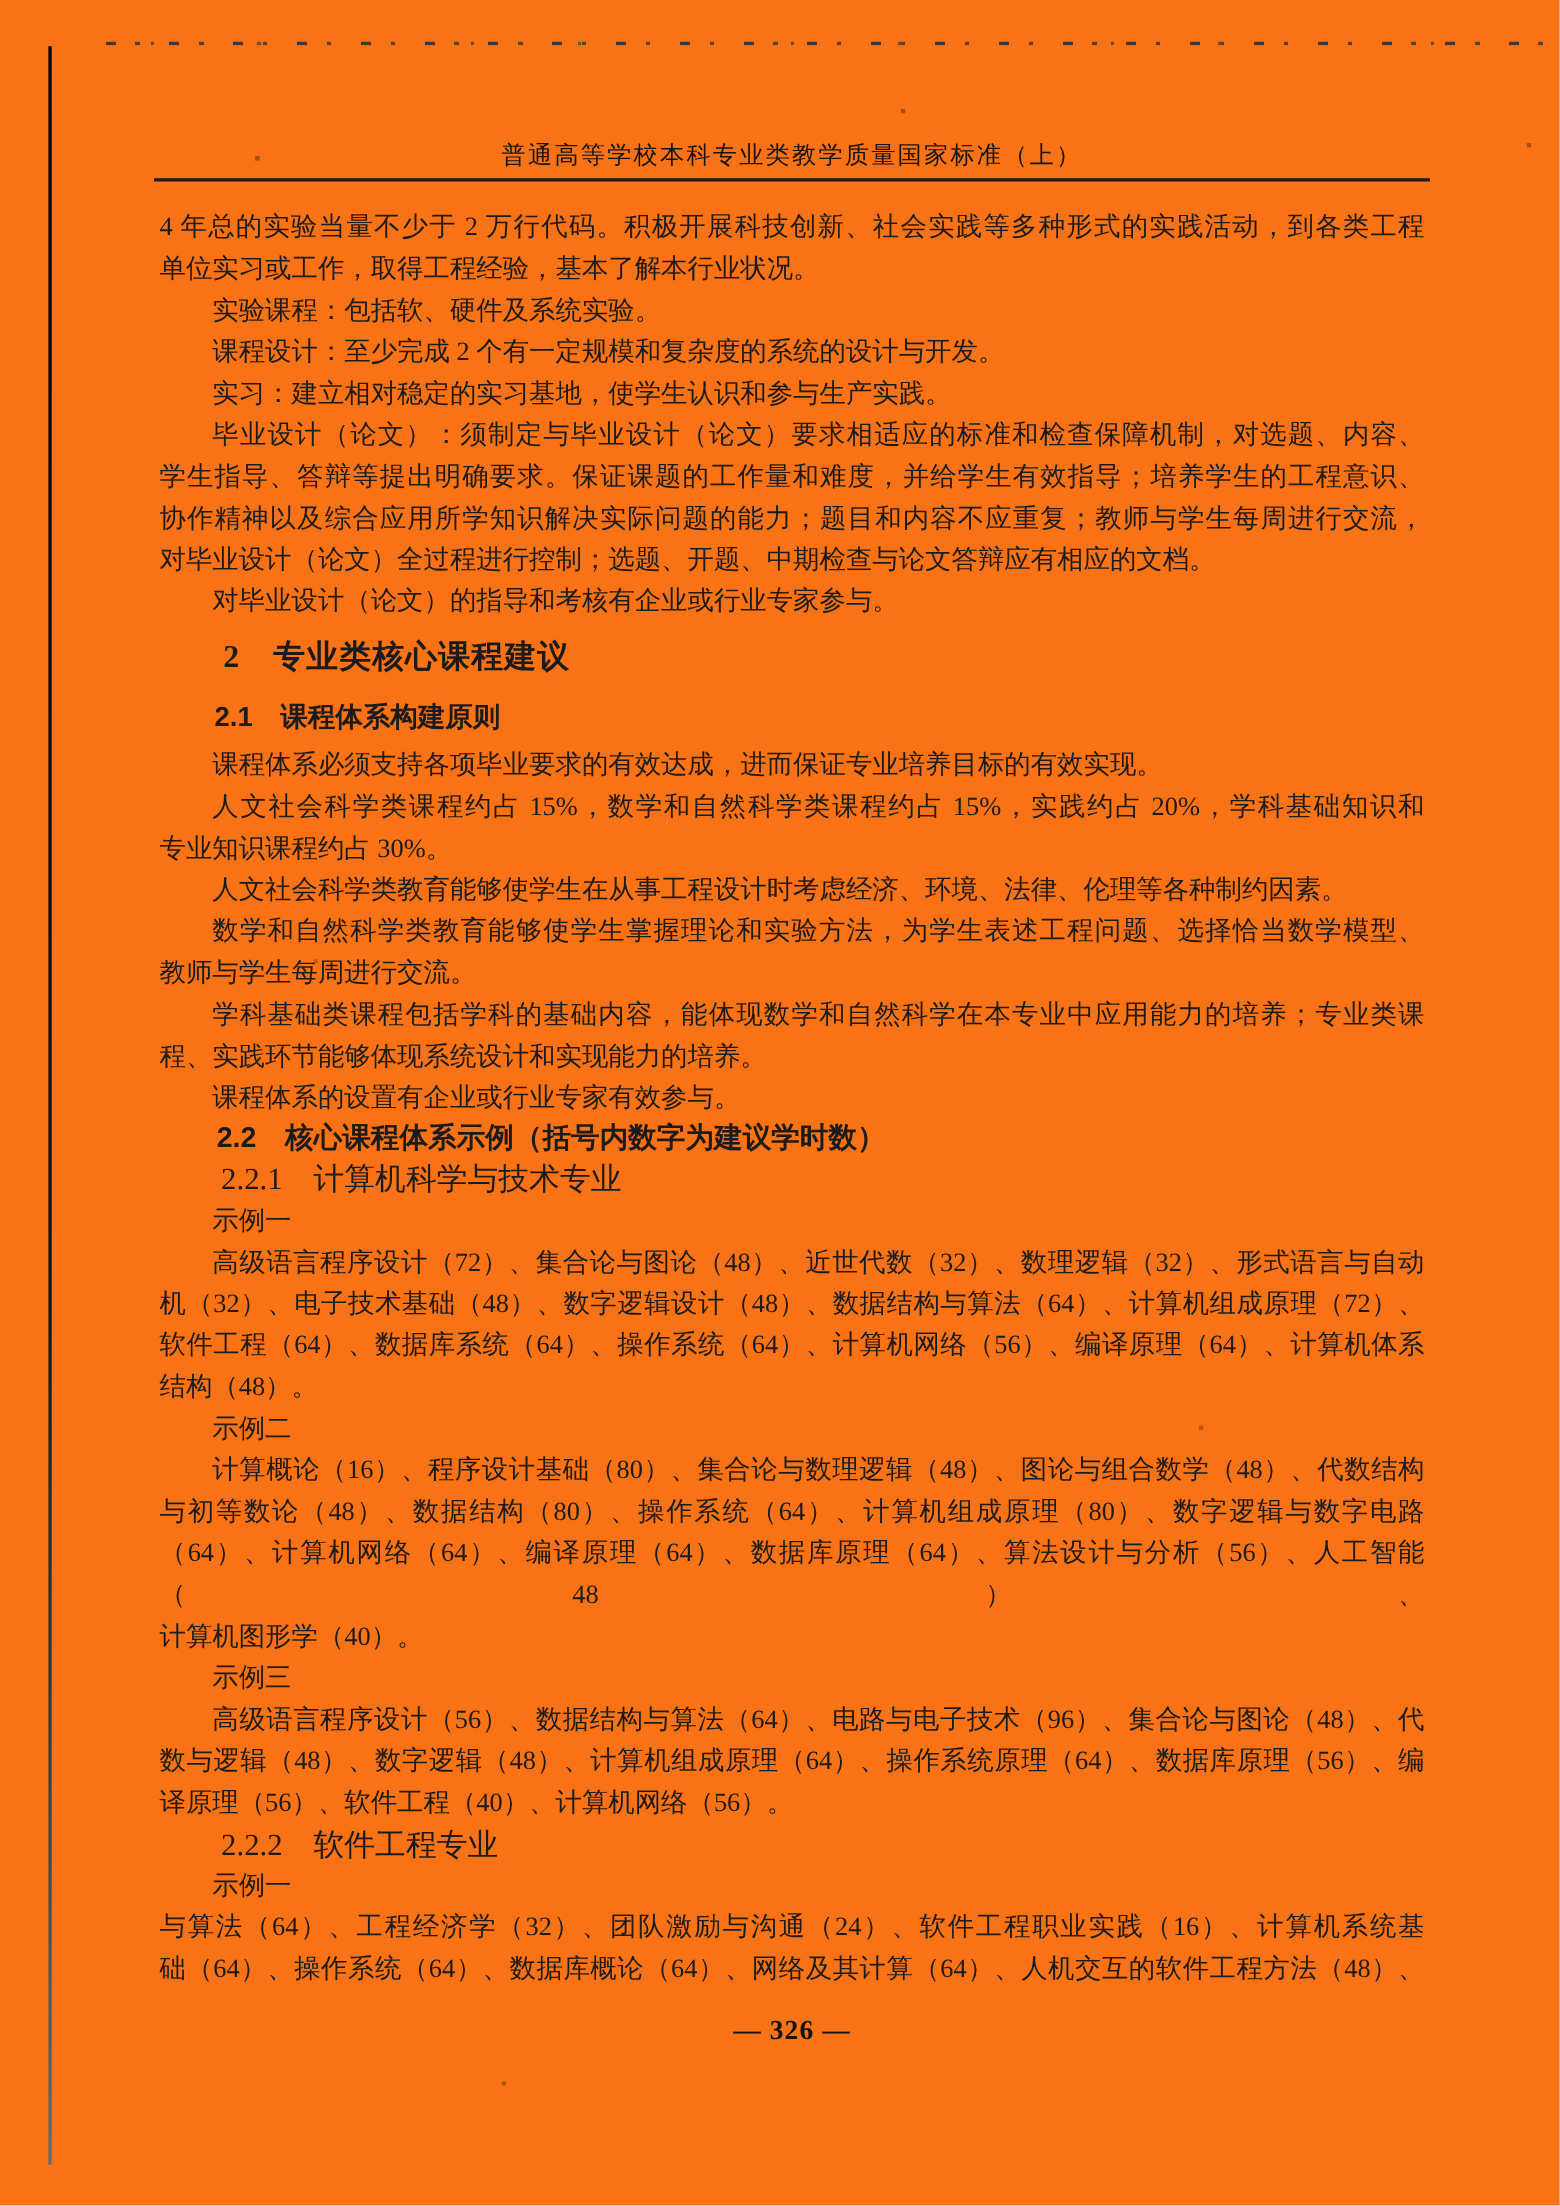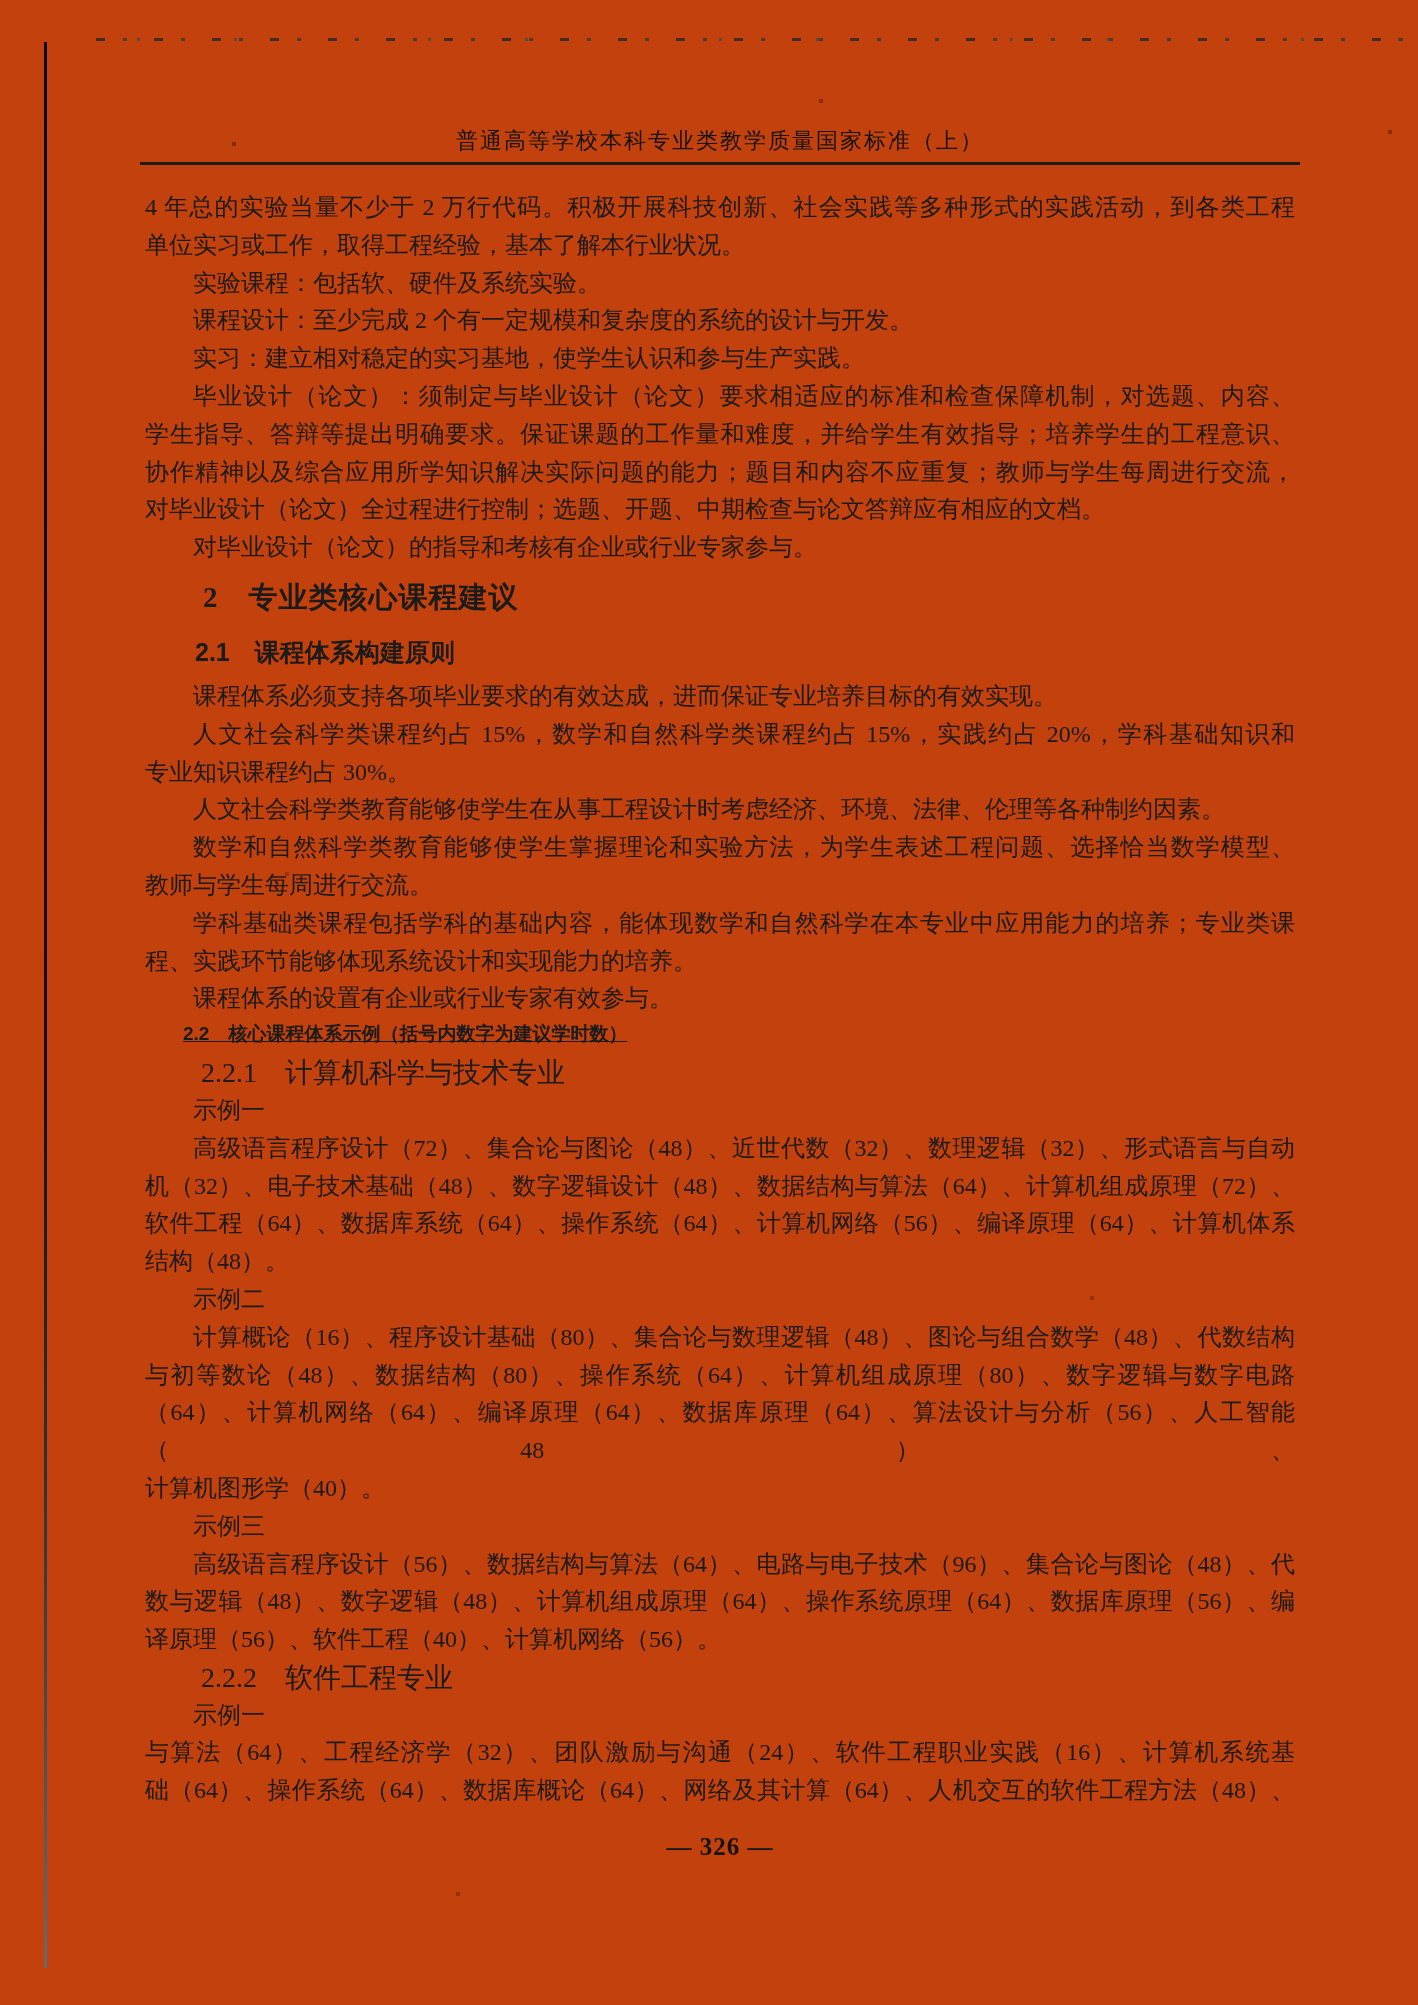--- a/index.html
+++ b/index.html
@@ -1,19 +1,19 @@
 <!DOCTYPE html>
 <html><head>
 <meta charset="utf-8">
 <style>
   html,body{margin:0;padding:0;background:#ffffff;}
   .page{
     position:relative;
     width:1418px;height:2005px;
-    background:#c2410c;
+    background:#f97316;
     overflow:hidden;
     font-family:"Liberation Serif","DejaVu Serif",serif;
     color:#1b1b1b;
   }
   
   .scan-top-marks{
     position:absolute;top:38px;left:96px;right:0;height:3px;
     background:
       repeating-linear-gradient(90deg,#2a2a2a 0 9px,transparent 9px 27px,#3a3a3a 27px 31px,transparent 31px 58px),
       repeating-linear-gradient(90deg,transparent 0 41px,#4a4a4a 41px 44px,transparent 44px 97px);
@@ -55,21 +55,21 @@
     font-family:Liberation Serif, serif;
     font-weight:bold;font-size:29px;line-height:48px;margin-top:6px;
     letter-spacing:1px;
   }
   .line.h2{
     font-family:"Liberation Sans","DejaVu Sans",sans-serif;
     font-weight:bold;font-size:25px;line-height:42px;margin:10px 0 5px 0;
   }
   .line.h3{
     font-family:"Liberation Sans","DejaVu Sans",sans-serif;
-    font-weight:bold;font-size:19px;line-height:40px;margin:-4px 0 0 0;text-decoration:underline;
+    font-weight:bold;font-size:26px;line-height:40px;margin:-4px 0 0 0;
   }
   .line.sub{
     font-size:28px;line-height:37.8px;
   }
   
   .footer{
     position:absolute;top:1832px;left:145px;width:1150px;height:30px;
     line-height:30px;text-align:center;
     font-size:25px;font-weight:bold;letter-spacing:1px;color:#141414;
   }

